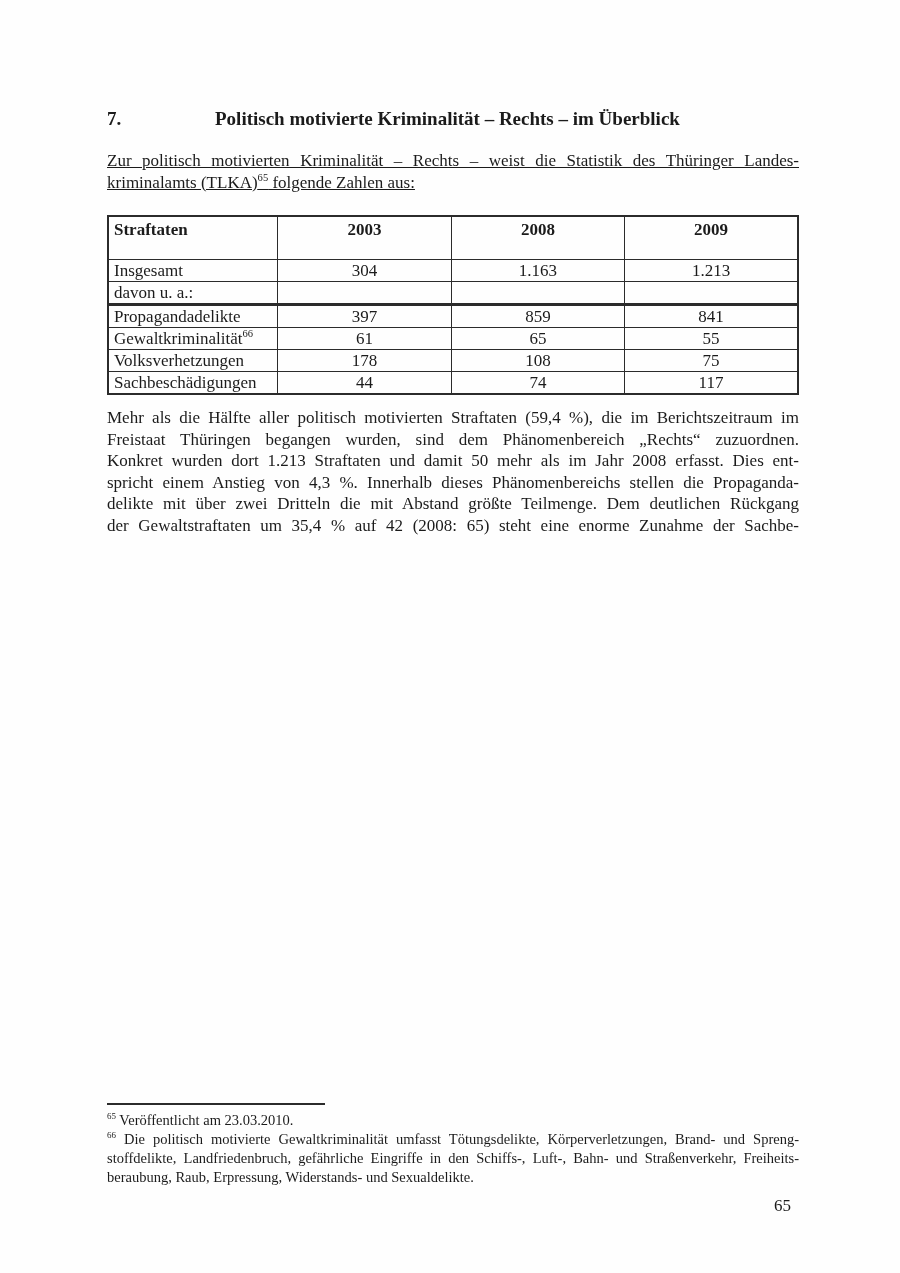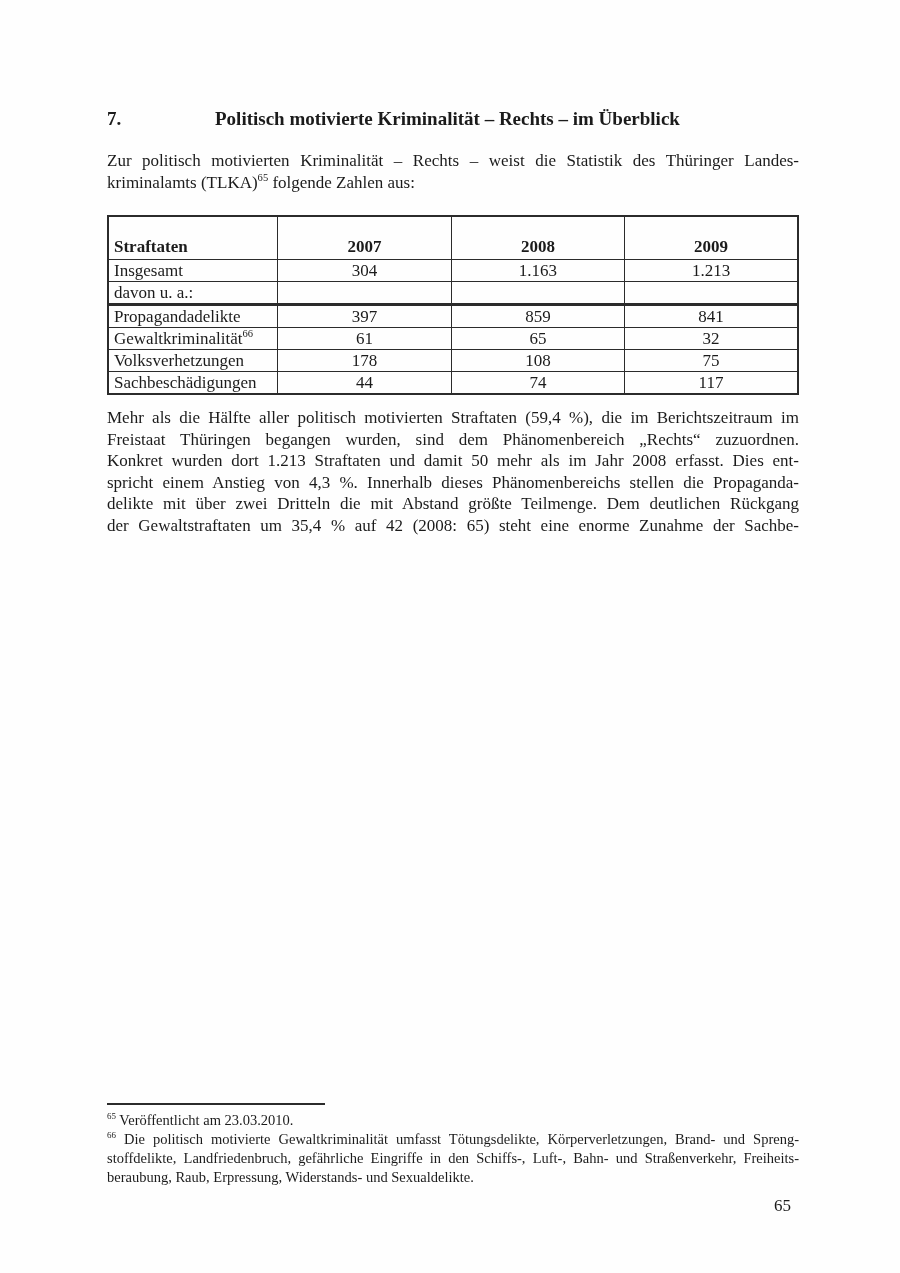--- a/index.html
+++ b/index.html
@@ -16,41 +16,41 @@
   .abs { position: absolute; left: 107px; width: 692px; }
 
   
   .heading { top: 108px; display: flex; font-size: 19px; font-weight: bold; }
   .heading .num { width: 108px; flex: 0 0 108px; }
 
   
   .textline { font-size: 17px; line-height: 21.5px; }
   .jline { text-align: justify; text-align-last: justify; }
   .lline { text-align: left; }
-  .intro { top: 150px; }
+  .intro { top: 150px; text-decoration: underline; }
   .bodypara { top: 407px; }
 
   .sup { font-size: 0.62em; vertical-align: super; line-height: 0; }
 
   
   table.stats {
     top: 215px;
     border-collapse: collapse;
     width: 692px;
     font-size: 17px;
     border: 2px solid #2b2b2b;
   }
   table.stats th, table.stats td {
     border: 1px solid #2b2b2b;
     vertical-align: top;
   }
   table.stats th {
     height: 43px;
     font-weight: bold;
-    padding-top: 20px;
+    padding-top: 3px;
     text-align: center;
   }
   table.stats th.col-label { text-align: left; padding-left: 5px; }
   table.stats td {
     height: 22px;
     text-align: center;
     line-height: 21px;
   }
   table.stats td.row-label { text-align: left; padding-left: 5px; }
   table.stats col.c0 { width: 170px; }
@@ -87,21 +87,21 @@
   <table class="stats abs">
     <colgroup>
         <col class="c0">
         <col class="c1">
         <col class="c2">
         <col class="c3">
       </colgroup>
     <thead>
       <tr>
         <th class="col-label">Straftaten</th>
-        <th>2007</th>
+        <th>2003</th>
         <th>2008</th>
         <th>2009</th>
       </tr>
     </thead>
     <tbody>
       <tr>
         <td class="row-label">Insgesamt</td>
         <td>304</td>
         <td>1.163</td>
         <td>1.213</td>
@@ -115,21 +115,21 @@
       <tr>
         <td class="row-label">Propagandadelikte</td>
         <td>397</td>
         <td>859</td>
         <td>841</td>
       </tr>
       <tr>
         <td class="row-label"><span>Gewaltkriminalität</span><span class="sup">66</span></td>
         <td>61</td>
         <td>65</td>
-        <td>32</td>
+        <td>55</td>
       </tr>
       <tr>
         <td class="row-label">Volksverhetzungen</td>
         <td>178</td>
         <td>108</td>
         <td>75</td>
       </tr>
       <tr>
         <td class="row-label">Sachbeschädigungen</td>
         <td>44</td>

